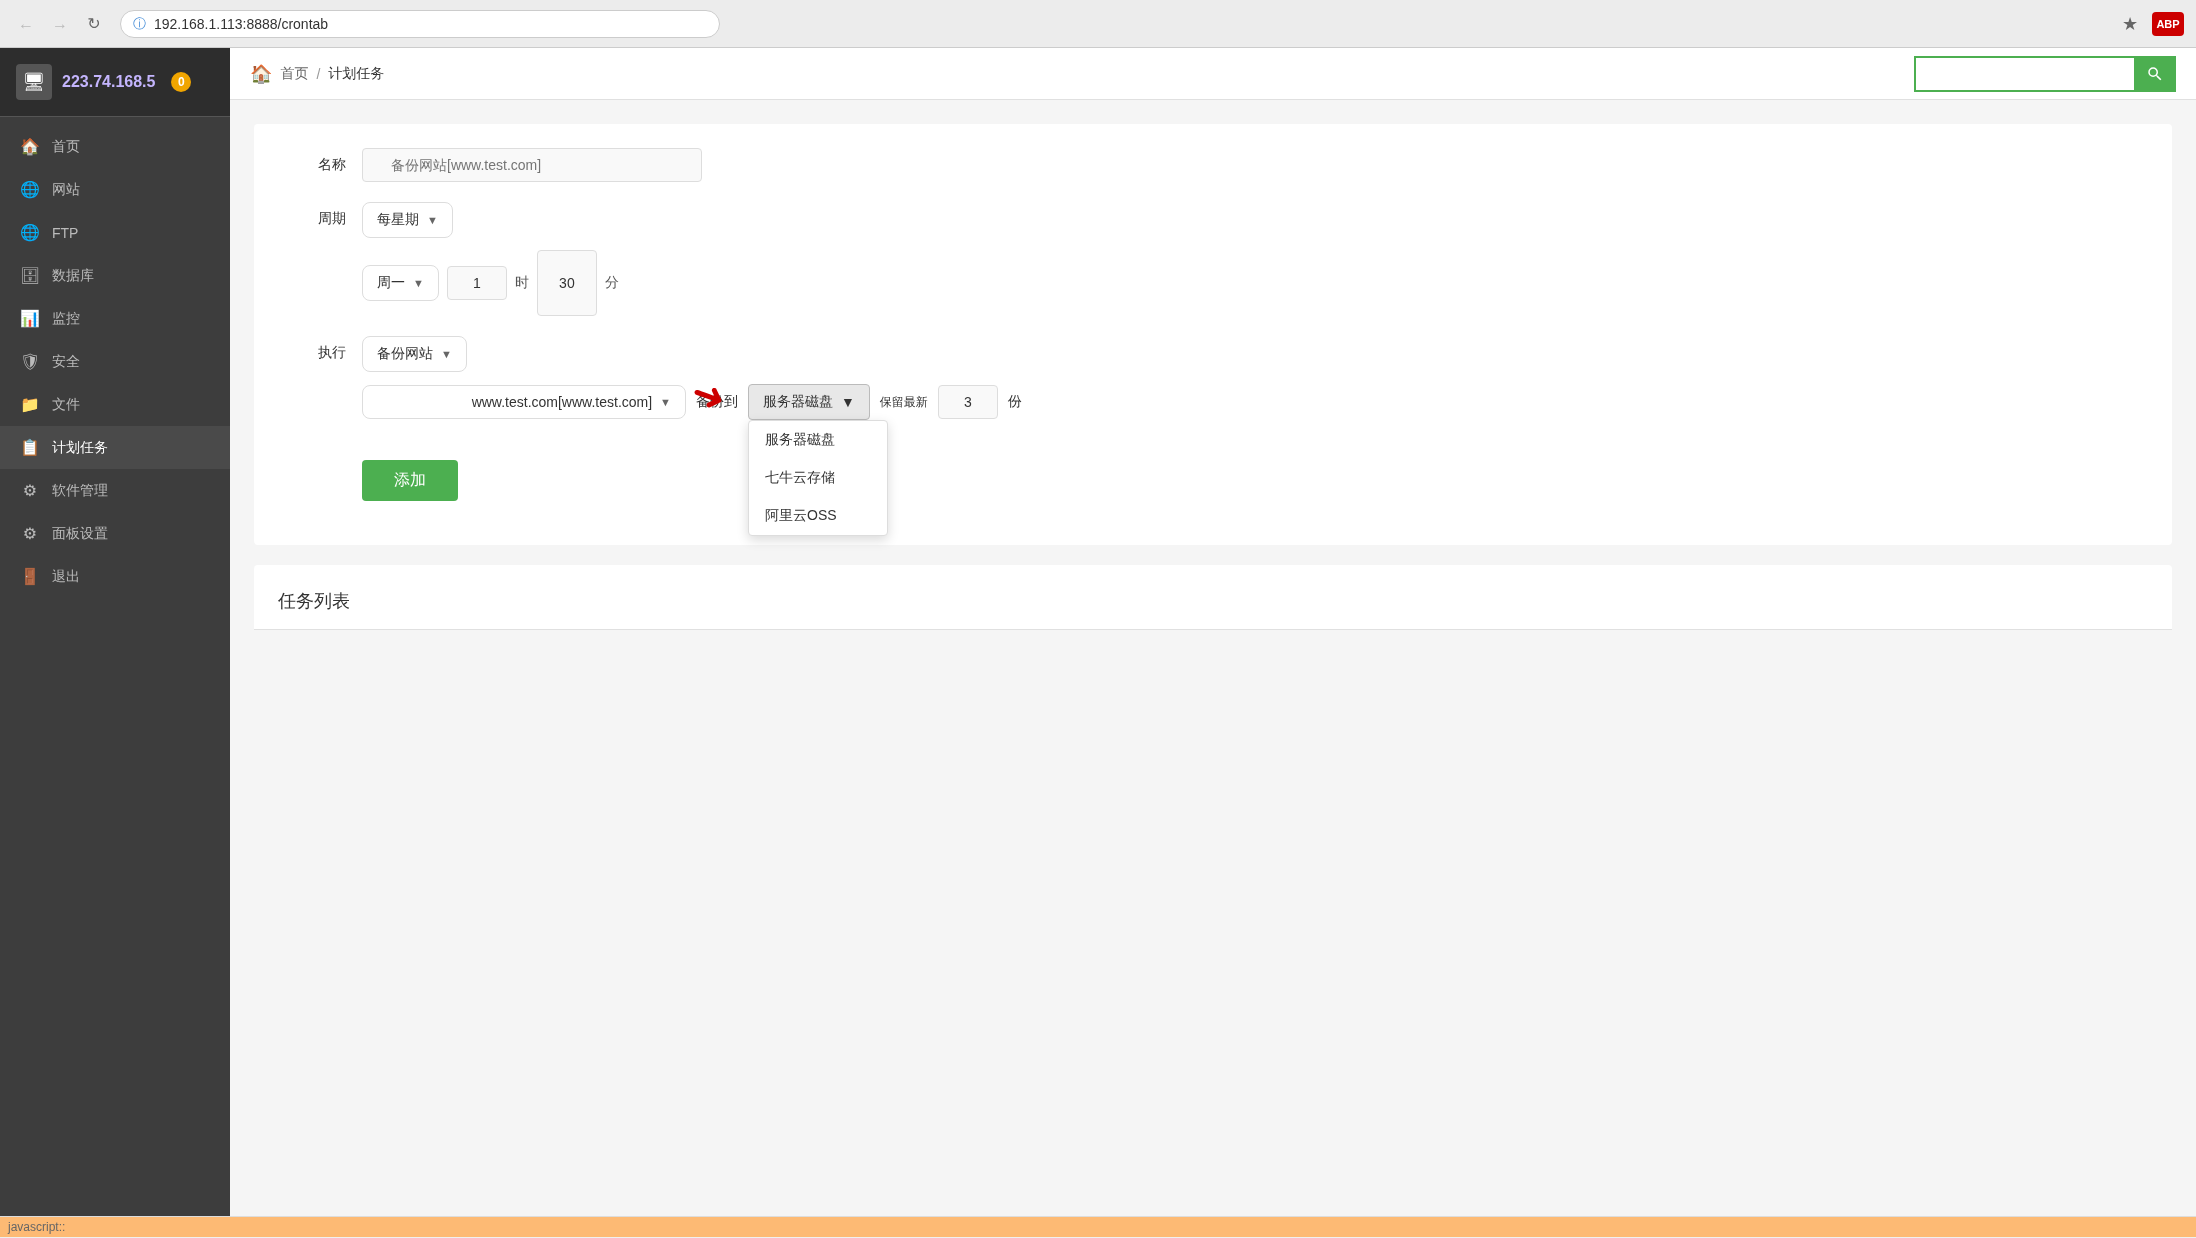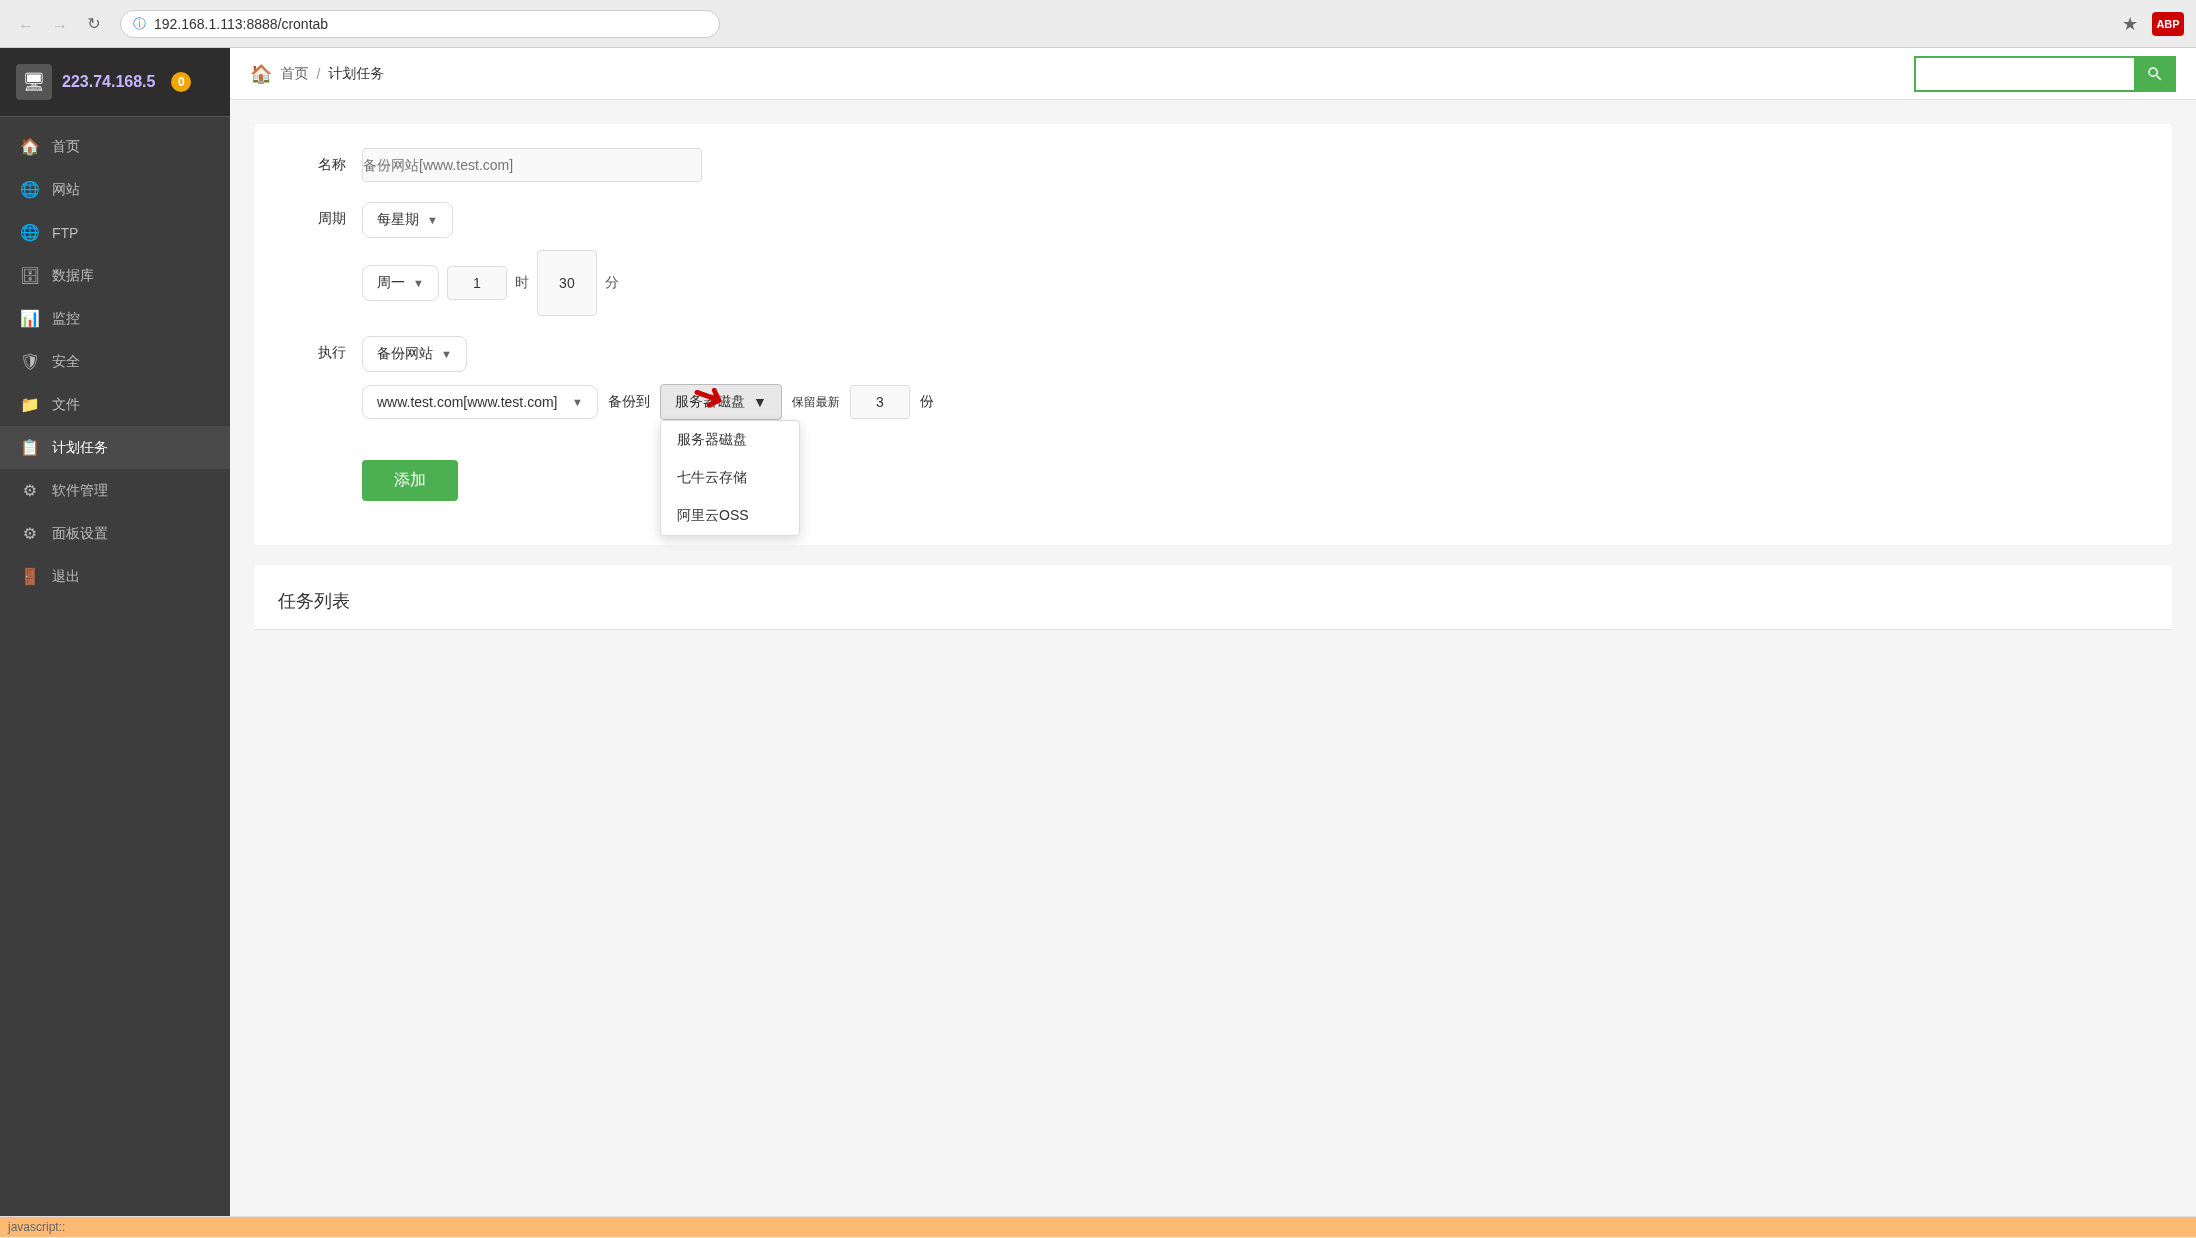--- a/index.html
+++ b/index.html
@@ -439,21 +439,21 @@
     </div>
 
     <div class="content-area">
 
 
       <div class="form-section">
 
         <div class="form-row">
           <div class="form-label">名称</div>
           <div class="form-controls">
-            <input type="text" class="form-input" style="width: 340px; background: rgb(249, 249, 249); border: 1px solid rgb(221, 221, 221); border-radius: 4px; padding: 8px 0; font-size: 14px; color: rgb(85, 85, 85);" placeholder="备份网站[www.test.com]">
+            <input type="text" class="form-input" style="width: 340px; background: rgb(249, 249, 249); border: 1px solid rgb(221, 221, 221); border-radius: 4px; padding: 8px 28px; font-size: 14px; color: rgb(85, 85, 85);" placeholder="备份网站[www.test.com]">
           </div>
         </div>
 
         <div class="form-row">
           <div class="form-label">周期</div>
           <div class="form-controls">
             <div class="period-row">
               <button class="dropdown-btn">
                 <span>每星期</span>
                 <span class="arrow">▼</span>
@@ -476,21 +476,21 @@
           <div class="form-label">执行</div>
           <div class="form-controls">
             <div class="execute-row">
               <button class="dropdown-btn">
                 <span>备份网站</span>
                 <span class="arrow">▼</span>
               </button>
             </div>
             <div class="website-select-container">
 
-              <button class="dropdown-btn" style="width:236px; justify-content:space-between;">
+              <button class="dropdown-btn" style="width:324px; justify-content:flex-end;">
                 <span>www.test.com[www.test.com]</span>
                 <span class="arrow">▼</span>
               </button>
 
               <span class="backup-to-label">备份到</span>
 
               <div class="dropdown-container">
                 <button class="dropdown-btn-active">
                   <span>服务器磁盘</span>
                   <span class="arrow">▼</span>

